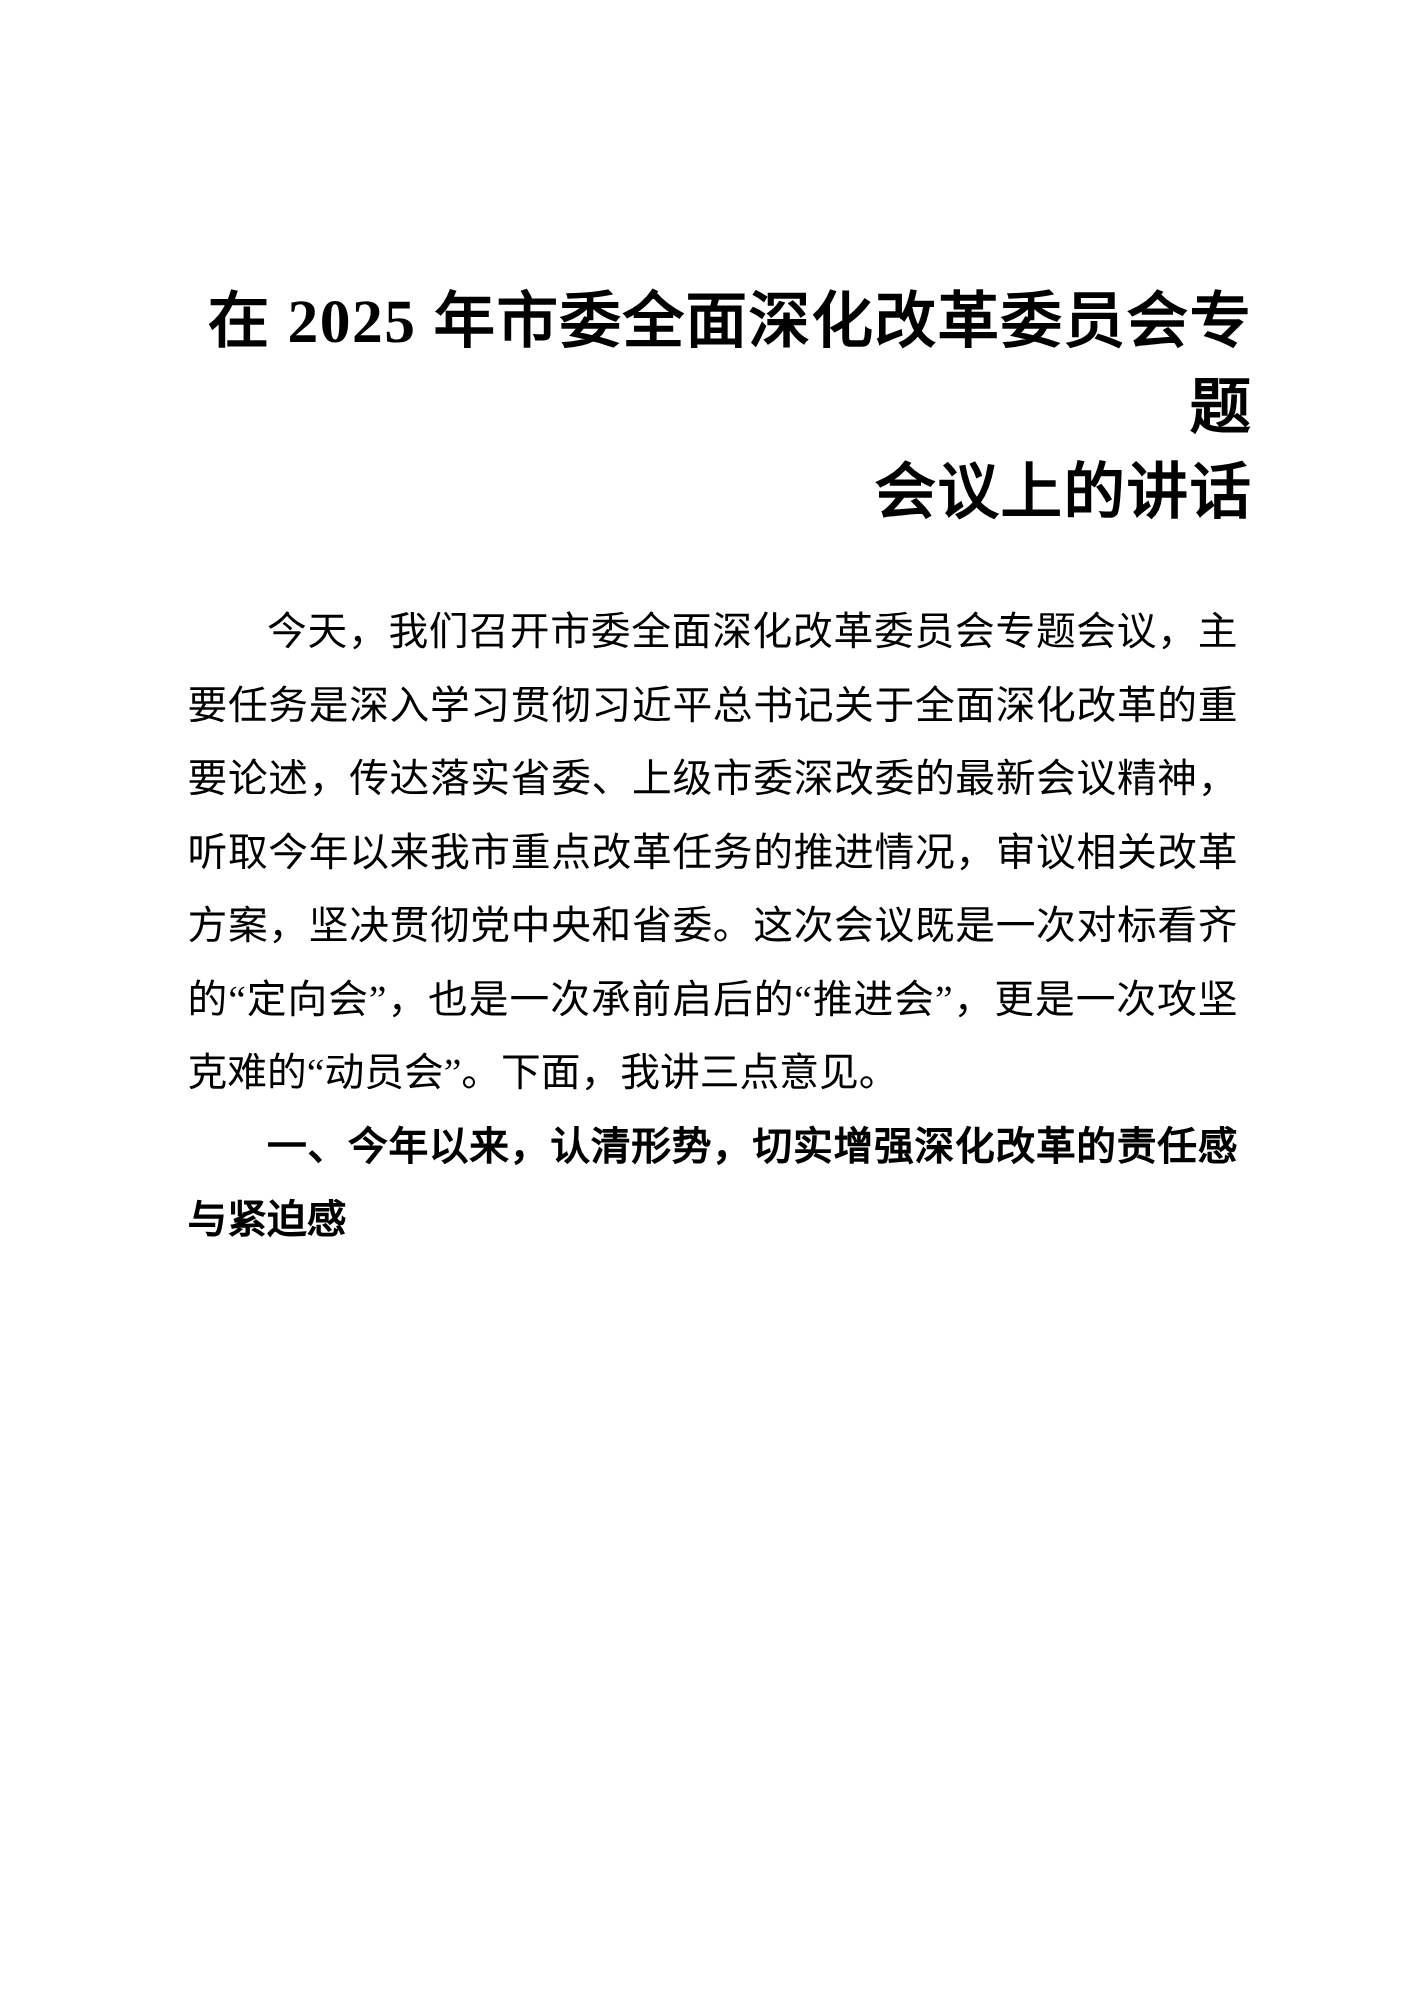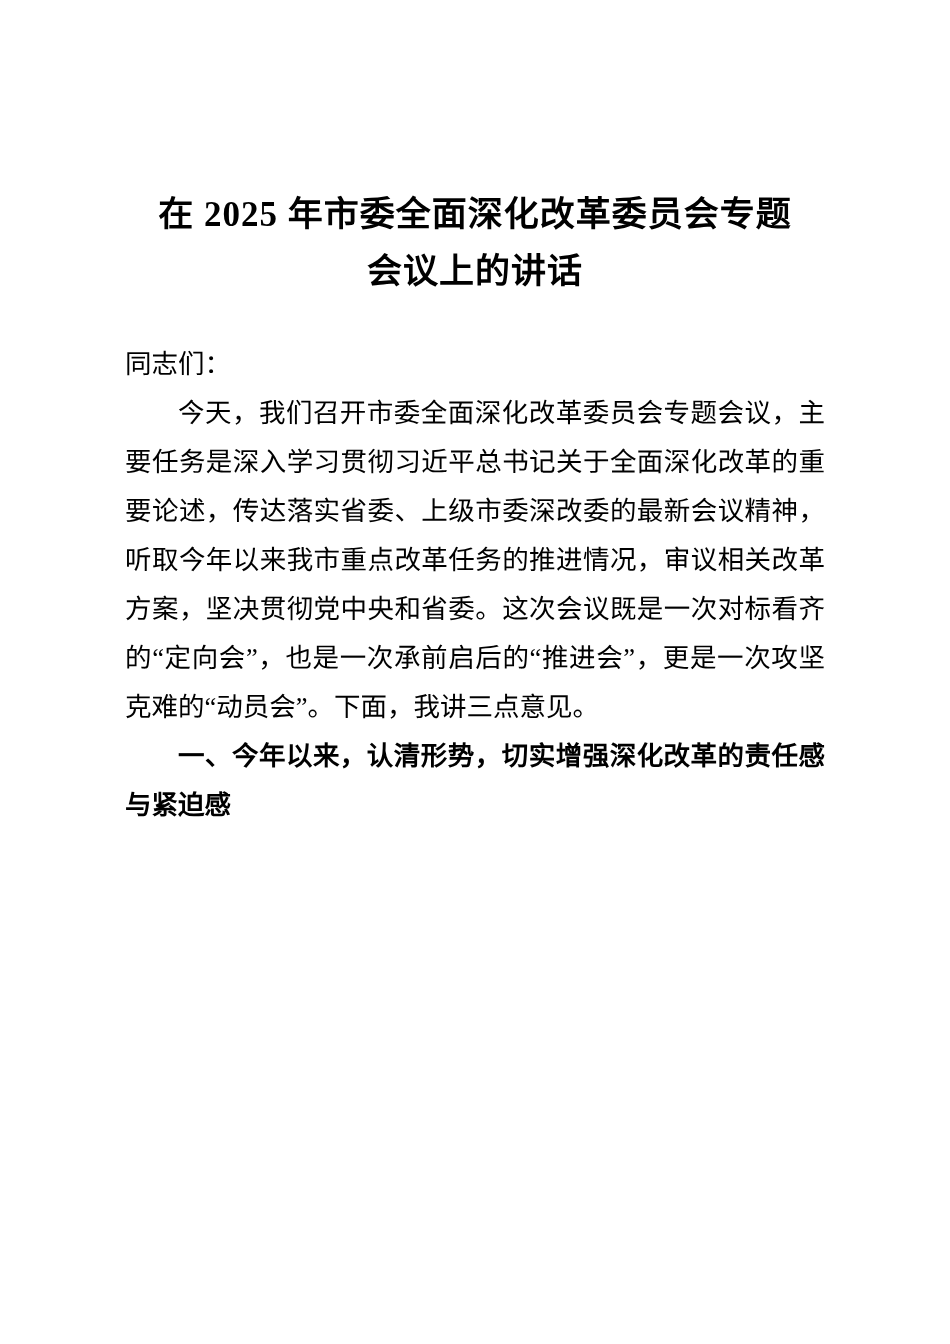--- a/index.html
+++ b/index.html
@@ -11,24 +11,24 @@
     position: relative;
     width: 950px;
     height: 1344px;
     background: #ffffff;
     color: #000000;
     overflow: hidden;
     font-family: "Liberation Serif", serif;
   }
   .doc-title {
     margin: 186px 115px 0 115px;
-    font-size: 35px;
+    font-size: 41px;
     font-weight: bold;
     line-height: 57px;
-    text-align: center;
+    text-align: right;
     white-space: pre-line;
     letter-spacing: 1px;
     font-family: "Liberation Serif", serif;
   }
   .doc-content {
     margin: 40px 125px 0 125px;
     font-size: 26.5px;
     line-height: 49px;
     text-align: justify;
   }
@@ -48,21 +48,20 @@
 </head>
 <body>
 
 <div class="page">
 
   <h1 class="doc-title">在 2025 年市委全面深化改革委员会专题
 会议上的讲话</h1>
 
   <div class="doc-content">
 
-    <p class="para-salutation">同志们：</p>
 
     <p class="para-indent">今天，我们召开市委全面深化改革委员会专题会议，主要任务是深入学习贯彻习近平总书记关于全面深化改革的重要论述，传达落实省委、上级市委深改委的最新会议精神，听取今年以来我市重点改革任务的推进情况，审议相关改革方案，坚决贯彻党中央和省委。这次会议既是一次对标看齐的“定向会”，也是一次承前启后的“推进会”，更是一次攻坚克难的“动员会”。下面，我讲三点意见。</p>
 
     <p class="para-heading">一、今年以来，认清形势，切实增强深化改革的责任感与紧迫感</p>
 
 
   </div>
 
 </div>
 

